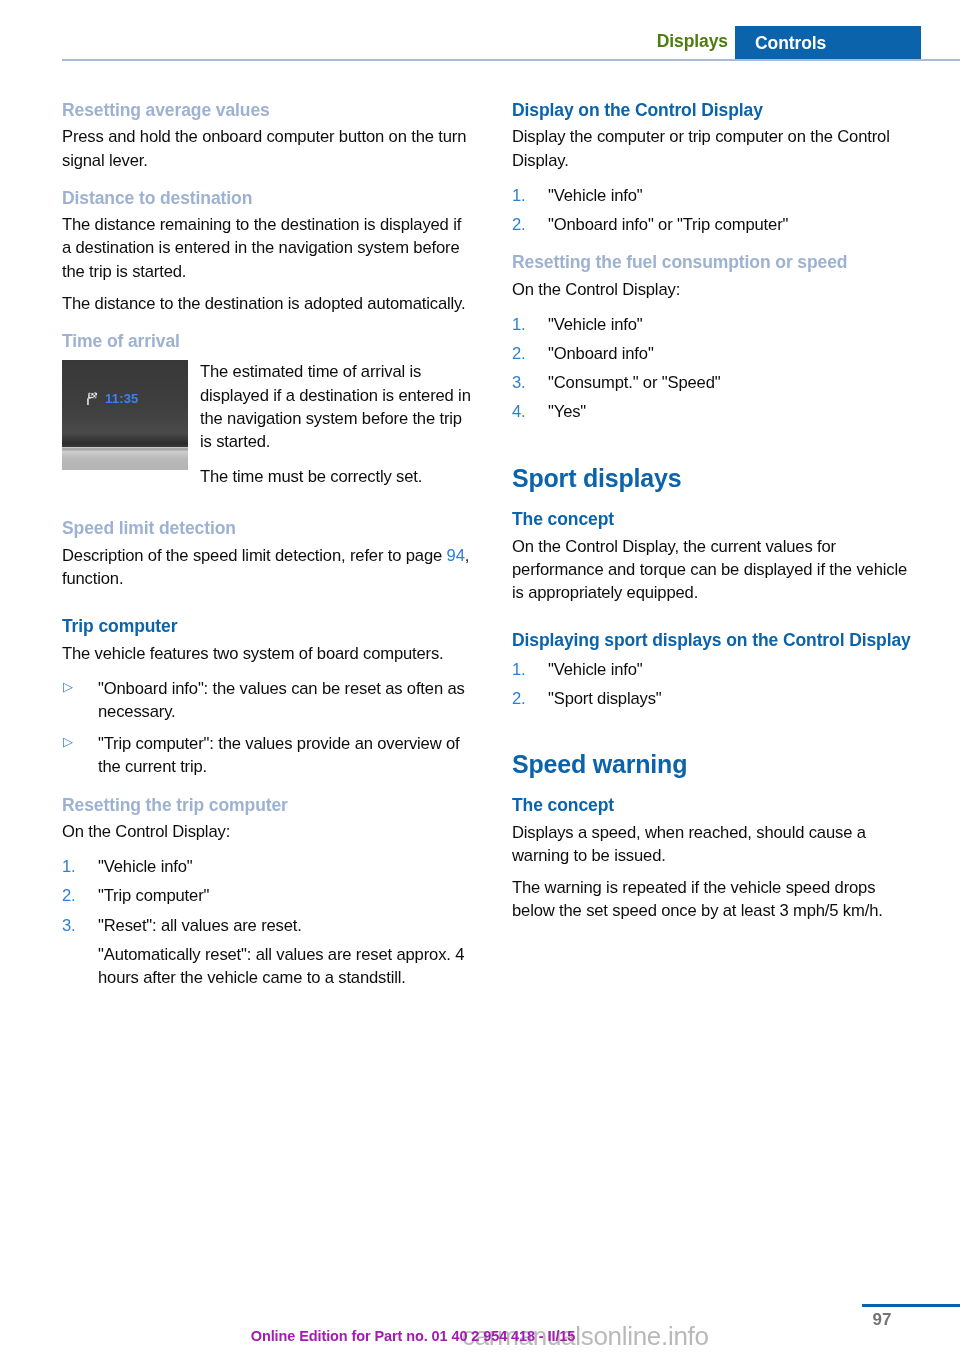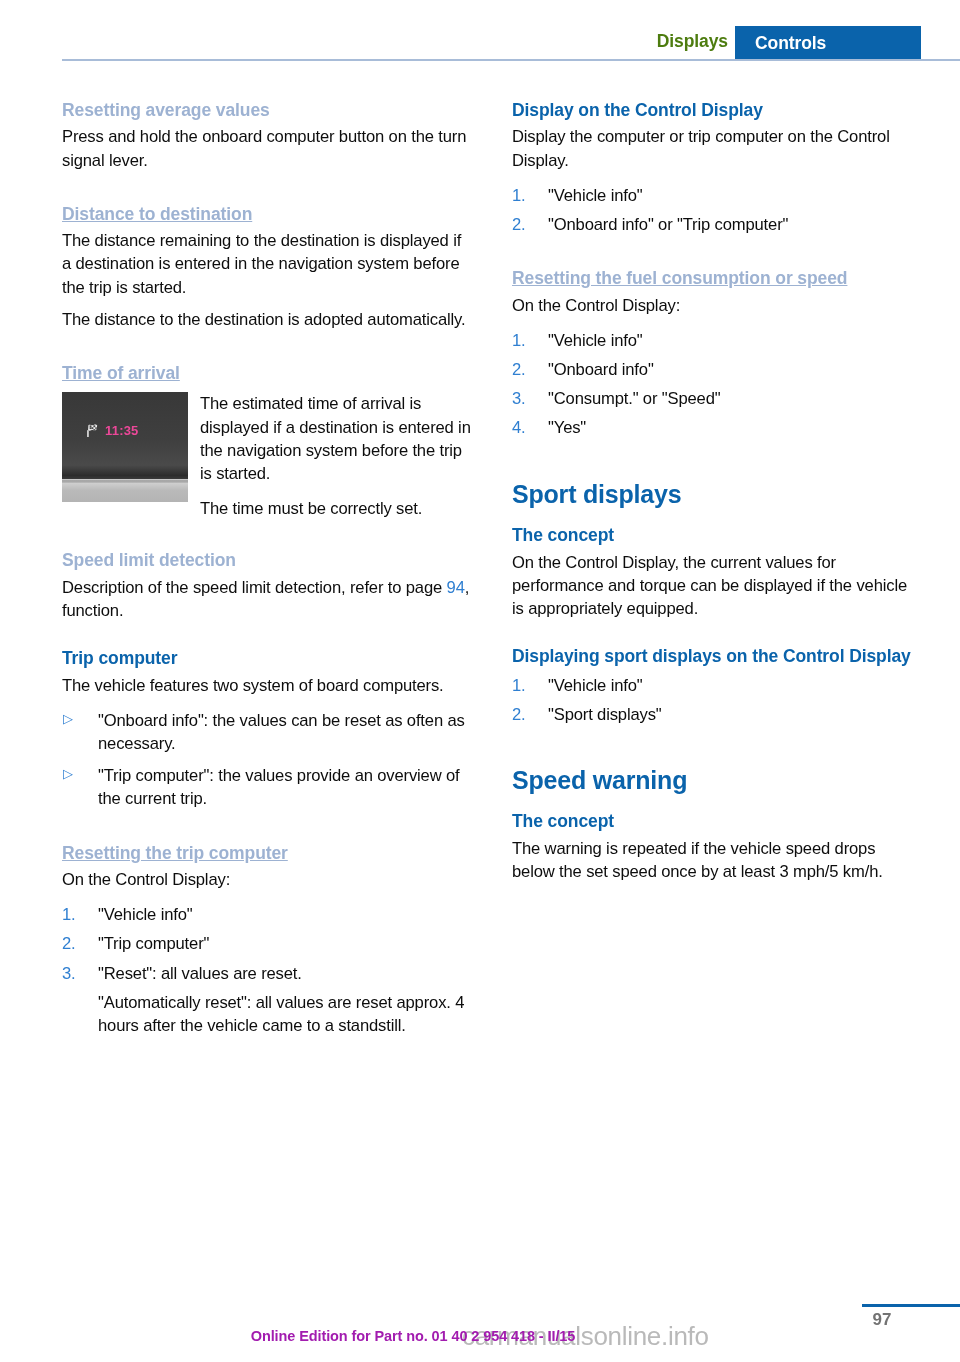--- a/index.html
+++ b/index.html
@@ -93,21 +93,21 @@
   .h3.spaced-top { margin-top: 26px; }
 
   .h4 {
     font-size: 17.5px;
     font-weight: bold;
     color: #9db2d2;
     line-height: 1.22;
     letter-spacing: -0.1px;
     margin: 0 0 4px 0;
   }
-  .h4.spaced-top { margin-top: 32px; text-decoration: underline; }
+  .h4.spaced-top { margin-top: 16px; }
 
   
   p.body {
     font-size: 16.6px;
     color: #0d0d0d;
     line-height: 1.40;
     letter-spacing: -0.15px;
     margin: 0 0 2px 0;
   }
   p.body + p.body { margin-top: 9px; }
@@ -203,21 +203,21 @@
     position: absolute;
     left: 22px; top: 31px;
     display: flex;
     align-items: center;
     gap: 6px;
   }
   .fig-flag svg { display: block; }
   .fig-time {
     font-size: 13px;
     font-weight: bold;
-    color: #ec4899;
+    color: #3b82f6;
     letter-spacing: 0.2px;
     font-family: "Liberation Sans", sans-serif;
   }
   .figure-text {
     margin-left: 138px;
   }
   .figure-text p.body { margin-bottom: 0; }
   .figure-text p.body + p.body { margin-top: 12px; }
 
   
@@ -419,20 +419,21 @@
           <span class="marker">2.</span>
           <span>"Sport displays"</span>
         </li>
       </ol>
     </div>
 
     <h2 class="h2 spaced-top">Speed warning</h2>
 
     <div>
       <h3 class="h3">The concept</h3>
+      <p class="body">Displays a speed, when reached, should cause a warning to be issued.</p>
       <p class="body">The warning is repeated if the vehicle speed drops below the set speed once by at least 3 mph/5 km/h.</p>
     </div>
   </div>
 
   <div id="footer-rule"></div>
   <div id="page-number">97</div>
   <div id="watermark">carmanualsonline.info</div>
   <div id="footer-edition">Online Edition for Part no. 01 40 2 954 418 - II/15</div>
 
 </div>

